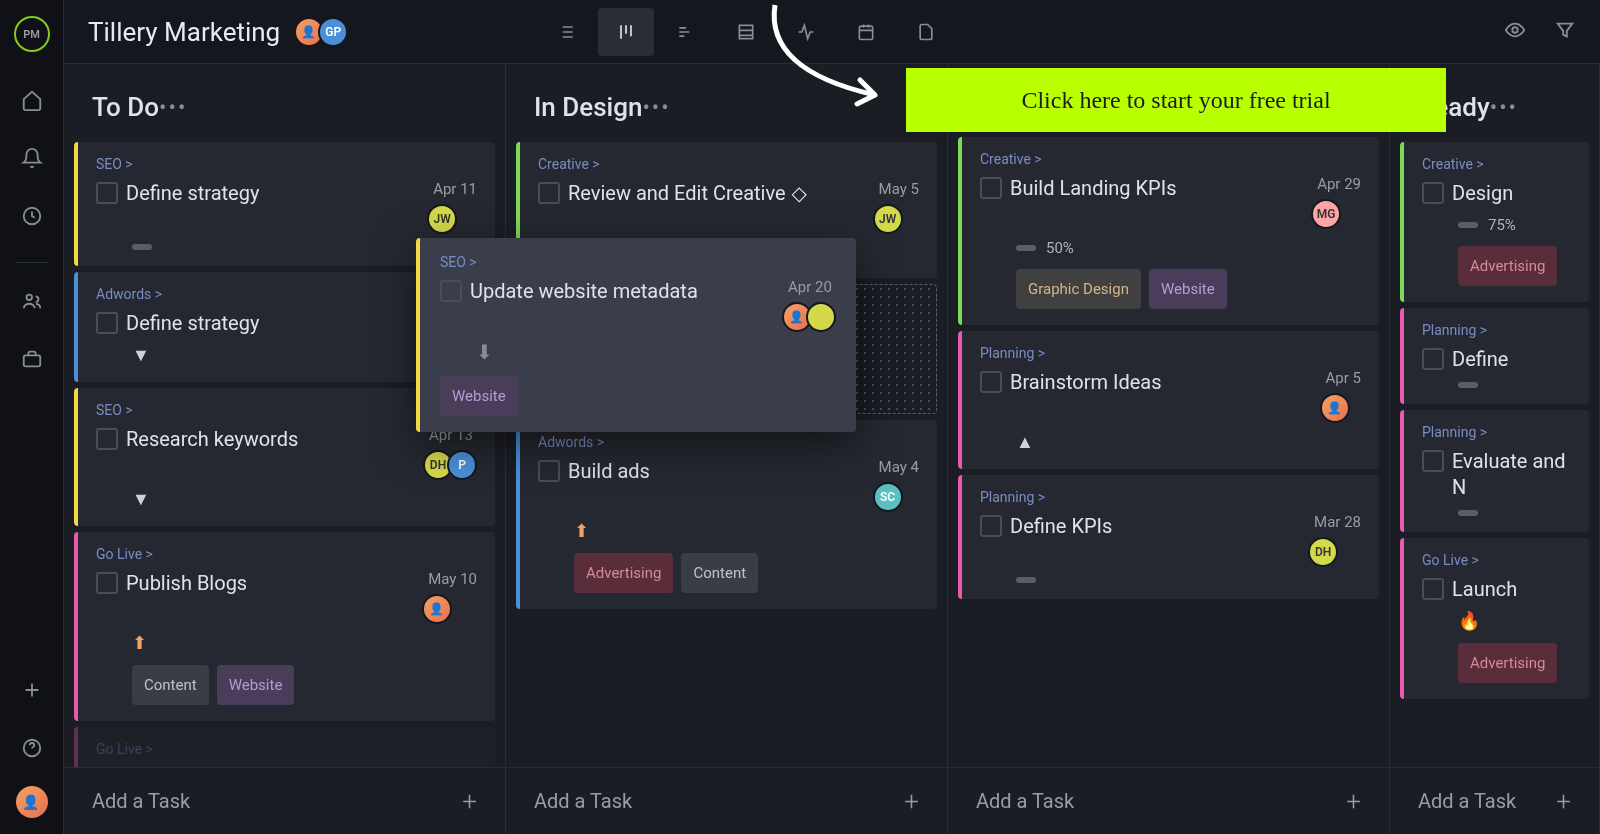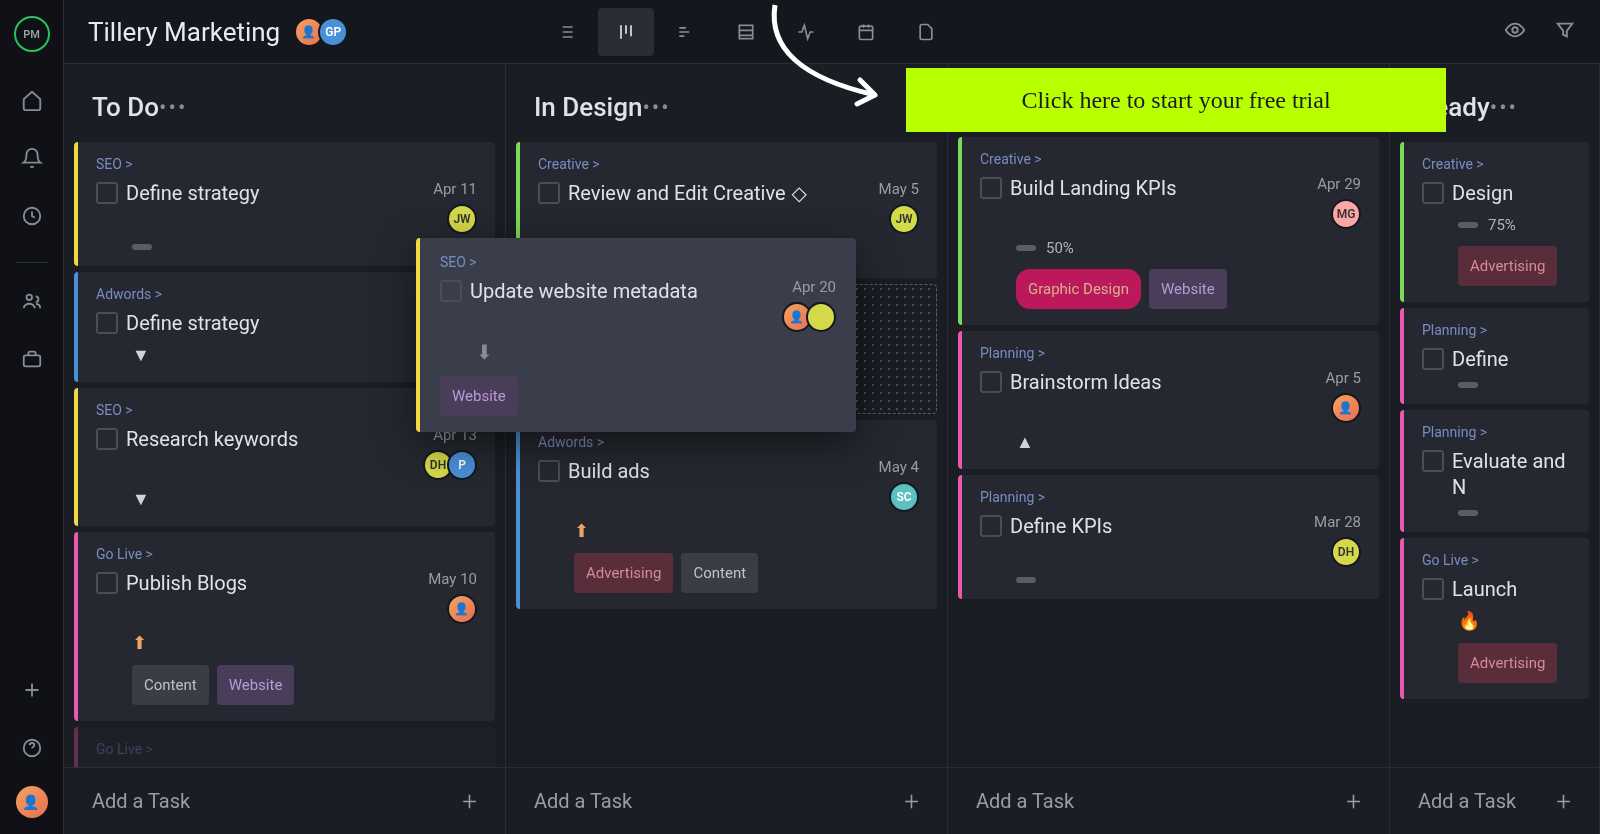--- a/index.html
+++ b/index.html
@@ -17,21 +17,21 @@
   width: 64px;
   background: #0f1117;
   display: flex;
   flex-direction: column;
   align-items: center;
   padding: 16px 0;
   border-right: 1px solid #2a2d36;
 }
 .nav-logo {
   width: 36px; height: 36px;
-  border: 2px solid #22c55e;
+  border: 2px solid #84cc16;
   border-radius: 50%;
   display: flex; align-items: center; justify-content: center;
   font-size: 11px; font-weight: 600; color: #9a9ca4;
   margin-bottom: 28px;
 }
 .nav-icon {
   width: 40px; height: 40px;
   display: flex; align-items: center; justify-content: center;
   color: #8a8c94;
   margin-bottom: 18px;
@@ -108,40 +108,40 @@
 .card-left { display: flex; align-items: flex-start; gap: 8px; flex: 1; }
 .card-checkbox {
   width: 22px; height: 22px;
   border: 2px solid #4a4d56;
   border-radius: 3px;
   flex-shrink: 0;
   margin-top: 2px;
 }
 .card-title { font-size: 20px; color: #e0e2e7; line-height: 1.3; }
 .card-diamond { display:inline-block; margin-left:6px; }
-.card-right { text-align: right; display:flex; flex-direction:column; align-items:flex-end; gap:6px; }
+.card-right { text-align: right; display:flex; flex-direction:column; align-items:flex-start; gap:6px; }
 .card-date { font-size: 15px; color: #9a9ca4; white-space: nowrap; }
 .card-avatars { display: flex; }
 .card-avatars .avatar { width: 30px; height: 30px; font-size: 12px; }
 .card-meta { display: flex; align-items: center; gap: 10px; margin-top: 10px; margin-left: 36px; }
 .progress-bar { width: 20px; height: 6px; background: #5a5d66; border-radius: 3px; }
 .progress-text { font-size: 15px; color: #b0b2b8; }
 .priority-arrow { font-size: 18px; margin-left:36px; margin-top:8px; }
 .priority-arrow.down-white { color: #d0d2d8; }
 .priority-arrow.up-orange { color: #f4a261; }
 .priority-arrow.up-white { color: #d0d2d8; }
 .tags { display: flex; gap: 8px; margin-top: 12px; margin-left: 36px; flex-wrap: wrap; }
 .tag {
   padding: 11px 12px; border-radius: 4px;
   font-size: 15px;
 }
 .tag.content { background: #3a3d46; color: #c0c2c8; }
 .tag.website { background: #4a3d5a; color: #b89ad4; }
 .tag.advertising { background: #5a2d3a; color: #d48a9a; }
-.tag.graphic { background: #be185d; color: #d4b48a; border-radius: 14px; }
+.tag.graphic { background: #404040; color: #d4b48a; }
 .add-task {
   display: flex; align-items: center; justify-content: space-between;
   padding: 18px 28px;
   color: #9a9ca4; font-size: 20px;
   cursor: pointer;
   border-top: 1px solid #2a2d36;
 }
 .add-task-plus { font-size: 26px; font-weight: 300; }
 .dropzone {
   margin: 6px 0 6px 0;

